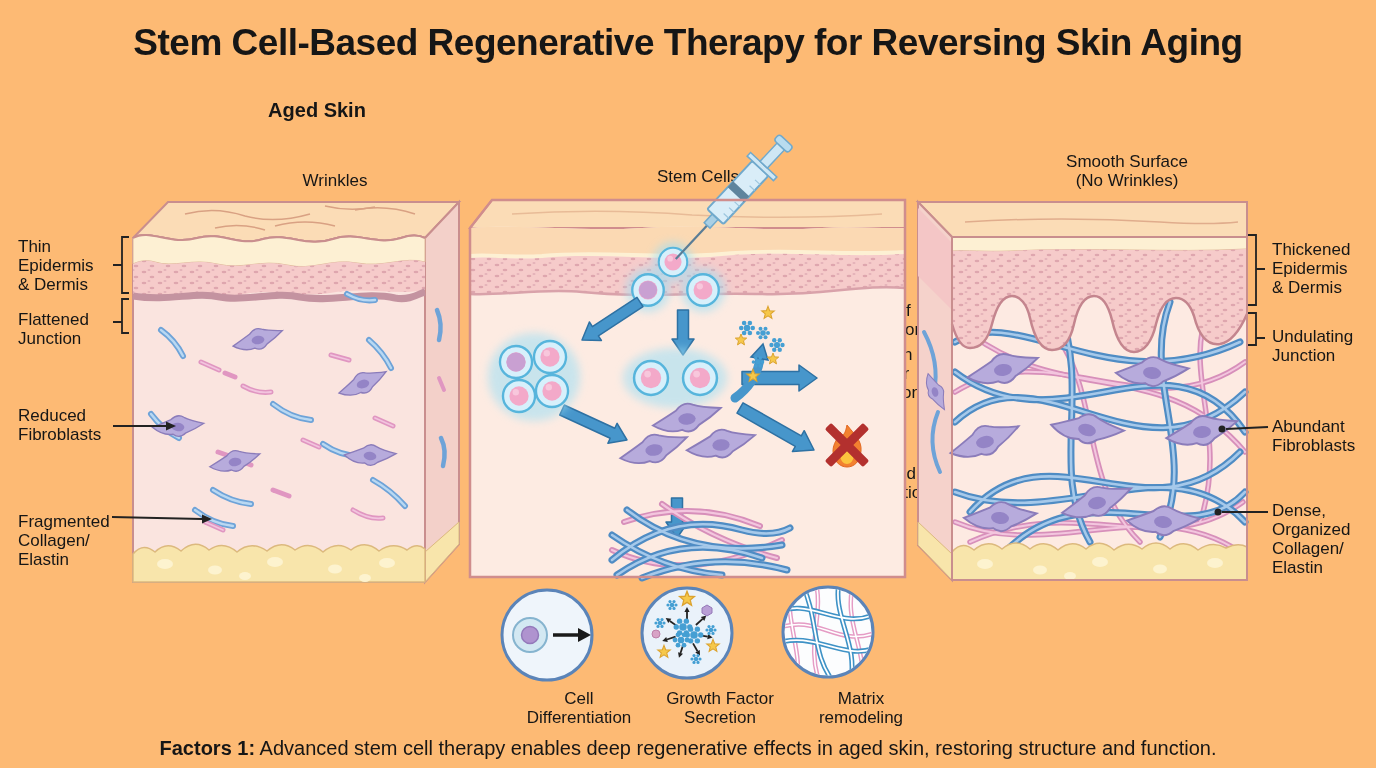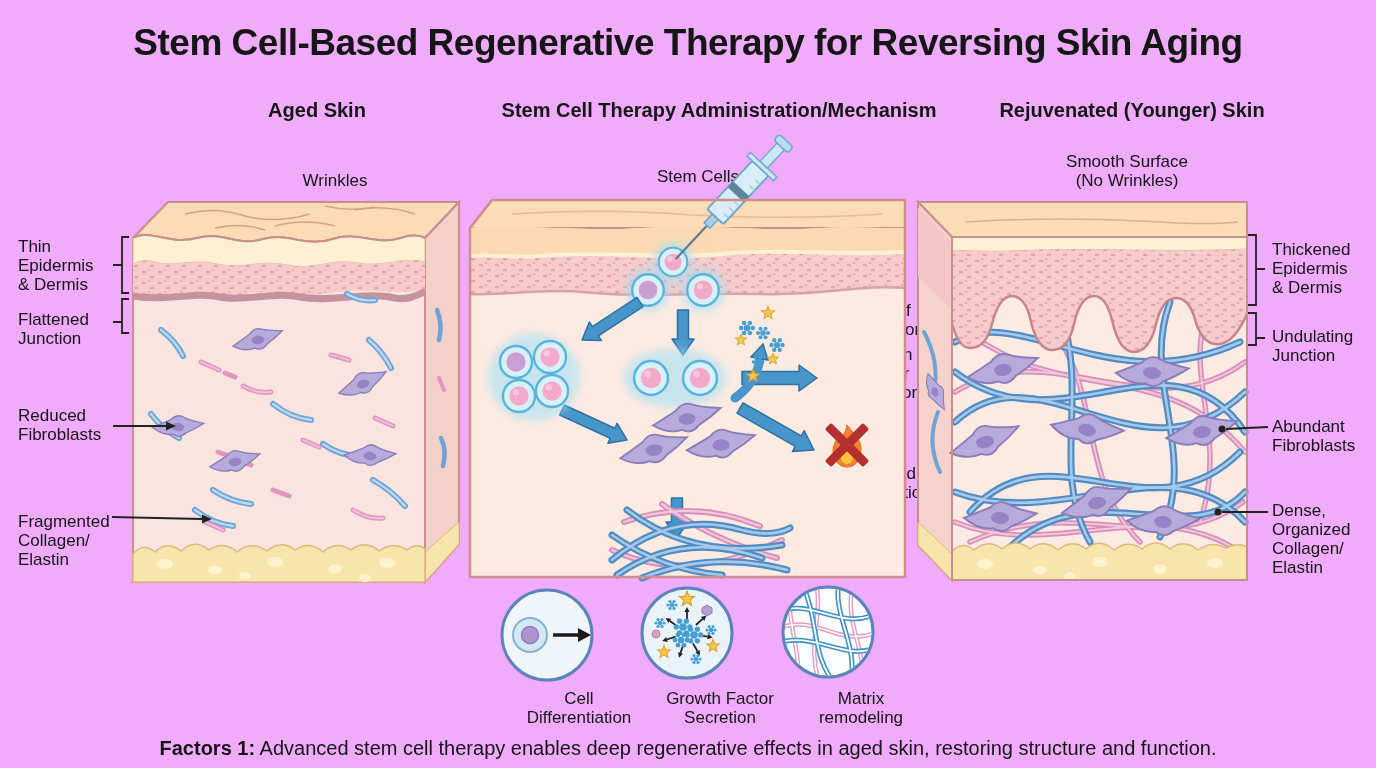--- a/index.html
+++ b/index.html
@@ -1,16 +1,16 @@
 <!DOCTYPE html>
 <html><head>
 <meta charset="utf-8">
 <style>
   html,body{margin:0;padding:0;background:#fff;}
-  #canvas{position:relative;width:1376px;height:768px;background:#f0abfc;overflow:hidden;
+  #canvas{position:relative;width:1376px;height:768px;background:#fdba74;overflow:hidden;
           font-family:"Liberation Sans",sans-serif;color:#161616;}
   .abs{position:absolute;}
   .ctr{transform:translateX(-50%);text-align:center;margin-left:32px;}
   .ml{white-space:pre-line;}
   #title{top:22px;left:0;width:1376px;text-align:center;font-size:37px;font-weight:bold;letter-spacing:-0.5px;}
   .colhead{top:99px;font-size:20px;font-weight:bold;white-space:nowrap;}
   .plabel{font-size:17px;line-height:19px;}
   .annL{width:92px;}
   .annR{width:110px;text-align:left;}
   #caption{top:737px;left:0;width:1376px;text-align:center;font-size:20px;}
@@ -52,22 +52,20 @@
     <polygon id="goldStar" points="0,-6 1.5,-2.1 5.7,-1.9 2.5,0.8 3.5,4.9 0,2.6 -3.5,4.9 -2.5,0.8 -5.7,-1.9 -1.5,-2.1" fill="#f6c84a" stroke="#dca32f" stroke-width="1"></polygon>
     <g id="ray">
           <line x1="0" y1="-12" x2="0" y2="-21" stroke="#222" stroke-width="1.8"></line>
           <polygon points="-2.6,-21 2.6,-21 0,-26" fill="#222"></polygon>
         </g>
   </defs>
 </svg>
 
 <div id="title" class="abs">Stem Cell-Based Regenerative Therapy for Reversing Skin Aging</div>
 <div class="abs colhead ctr" style="left:285px">Aged Skin</div>
-<div class="abs colhead ctr" style="left:687px">Stem Cell Therapy Administration/Mechanism</div>
-<div class="abs colhead ctr" style="left:1100px">Rejuvenated (Younger) Skin</div>
 
 <div class="abs plabel ctr" style="left:303px;top:171px">Wrinkles</div>
 <div class="abs plabel ctr ml" style="left:666px;top:167px">Stem Cells</div>
 <div class="abs plabel ctr ml" style="left:1095px;top:152px">Smooth Surface
 (No Wrinkles)</div>
 
 <div class="abs plabel annL ml" style="left:18px;top:237px">Thin
 Epidermis
 &amp; Dermis</div>
 <div class="abs plabel annL ml" style="left:18px;top:310px">Flattened

